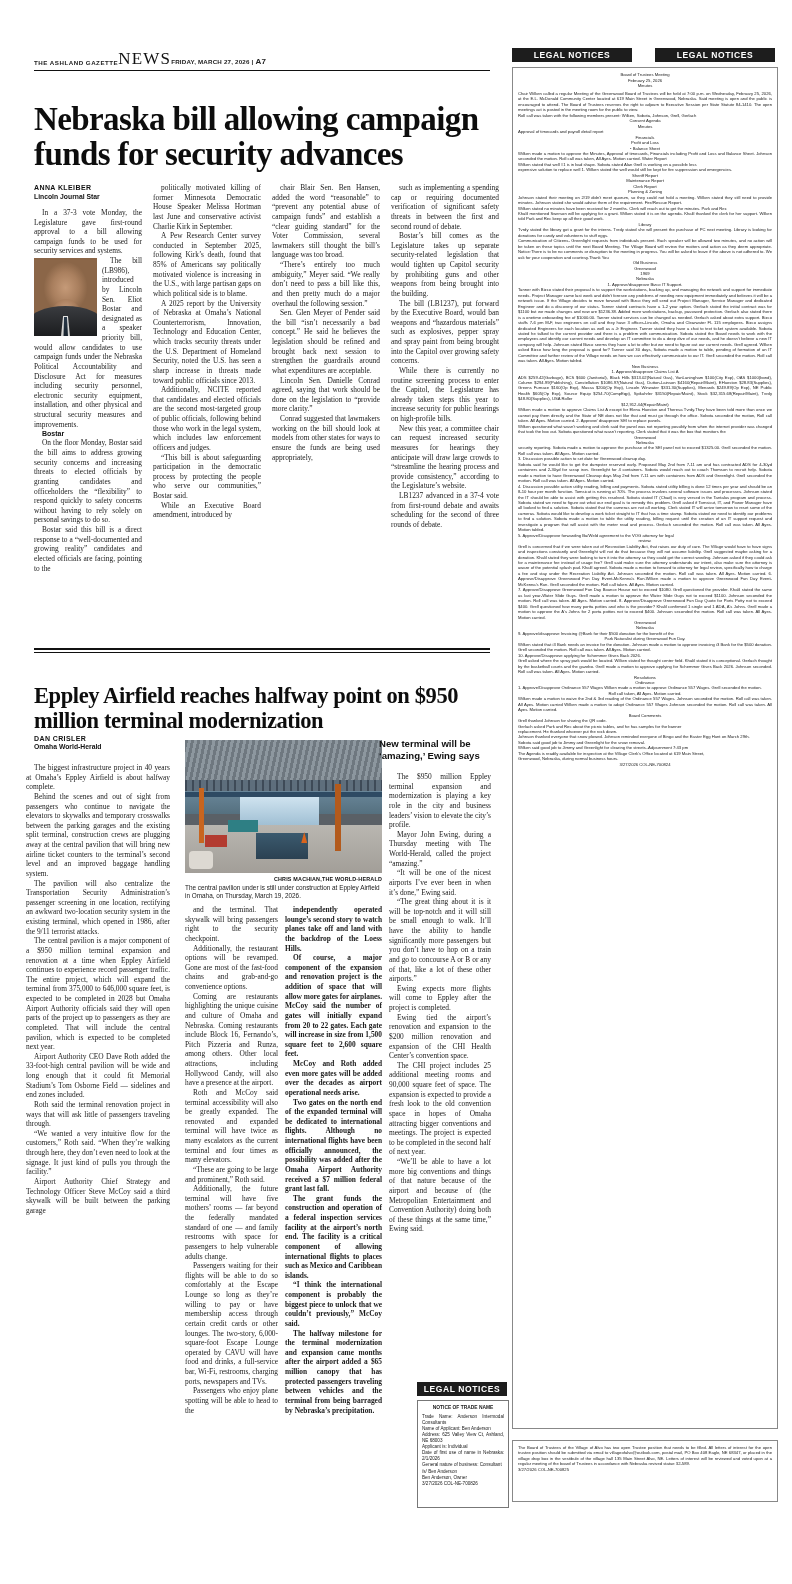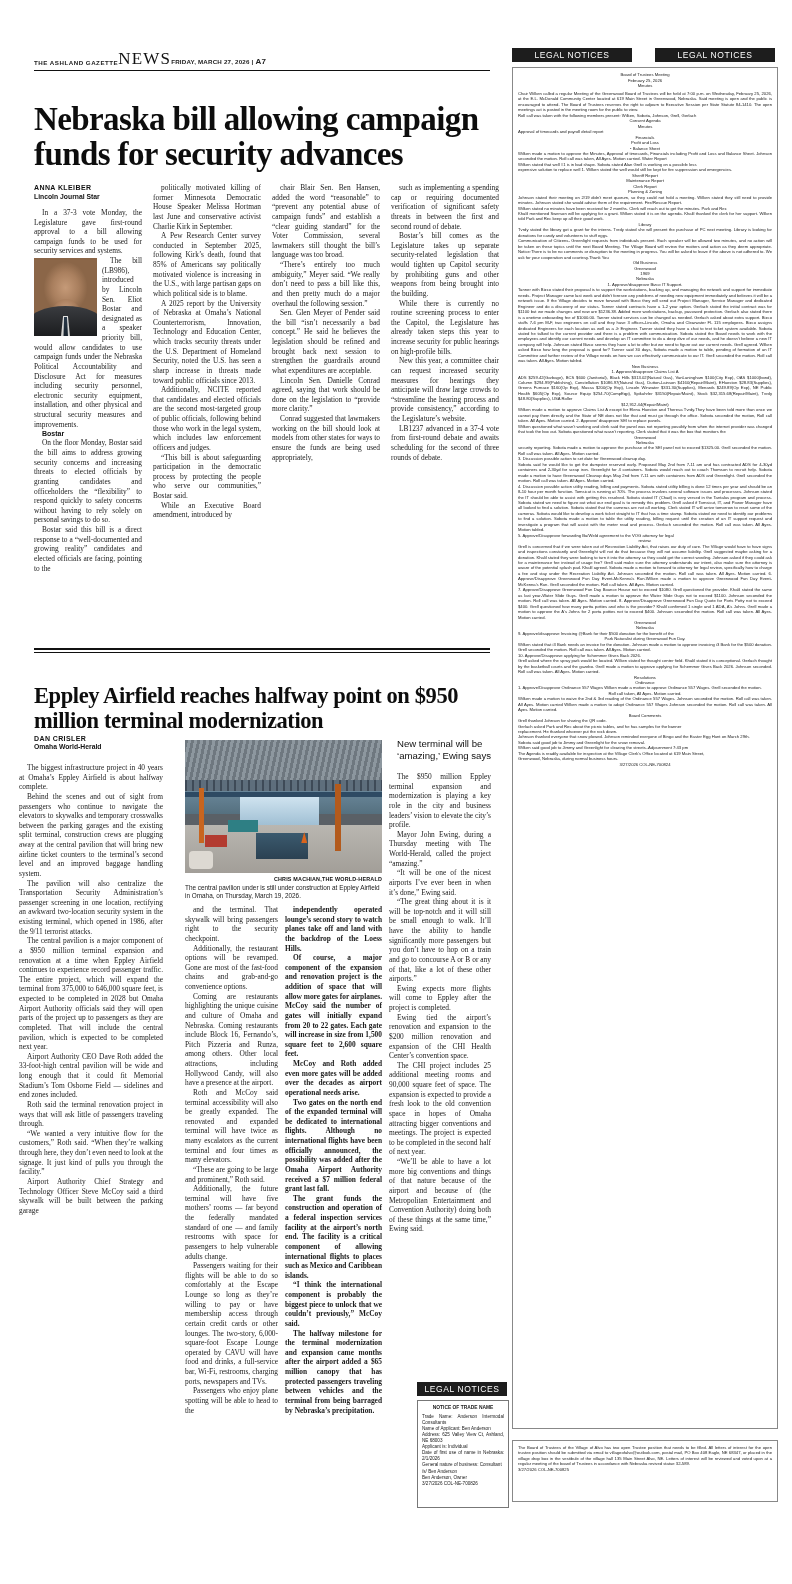--- a/index.html
+++ b/index.html
@@ -35,21 +35,21 @@
   }
   .mast-right .pg { font-size:8px; }
   .mast-rule {
     position:absolute; left:34px; top:70px; width:456px; height:1.4px;
     background:#111;
   }
 
   
   .ln-banner {
     position:absolute; height:14px; background:#1d1d1d; color:#fff;
-    font-family:"Liberation Sans", sans-serif; font-weight:400;
+    font-family:"Liberation Sans", sans-serif; font-weight:700;
     font-size:8.5px; letter-spacing:0.6px;
     display:flex; align-items:center; justify-content:center;
   }
   #ln-banner-1 { left:512px; top:48px; width:120px; }
   #ln-banner-2 { left:655px; top:48px; width:120px; }
   #ln-banner-3 { left:417px; top:1382px; width:90px; }
 
   
   .a1-head {
     position:absolute; left:34px; top:80px; width:460px;
@@ -114,21 +114,21 @@
   
   .a2-head {
     position:absolute; left:34px; top:668px; width:460px;
     font-family:"Liberation Serif", serif; font-weight:700;
     font-size:22.5px; line-height:1.12; letter-spacing:-0.4px; color:#0d0d0d;
   }
   .a2-byline { position:absolute; left:34px; top:735px; }
 
   .a2-col { position:absolute; width:144px; font-size:7.4px; line-height:1.30; text-align:justify; }
   .a2-col p { margin:0; text-indent:8px; }
-  #a2col1 { left:19px; top:763px; width:144px; }
+  #a2col1 { left:26px; top:763px; width:144px; }
   #a2col2 { left:185px; top:905px; width:93px; }
   #a2col3 { left:285px; top:905px; width:97px;font-weight:bold; }
   #a2col4 { left:389px; top:772px; width:102px; }
 
   .a2-photo {
     position:absolute; left:185px; top:740px; width:197px; height:133px;
     background:#5a6066; overflow:hidden;
   }
   .ph-sky { position:absolute; left:0; top:0; right:0; height:74px;
     background:linear-gradient(180deg,#9fb9cc 0%, #7e9db4 38%, #55707f 100%); }
@@ -157,22 +157,22 @@
     position:absolute; left:185px; top:876px; width:197px;
     text-align:right; font-family:"Liberation Sans", sans-serif;
     font-weight:700; font-size:5.4px; letter-spacing:0.2px; color:#111;
   }
   .photo-cap {
     position:absolute; left:185px; top:884px; width:200px;
     font-family:"Liberation Sans", sans-serif; font-size:6.4px; line-height:1.30; color:#1a1a1a;
   }
 
   .sidebar-head {
-    position:absolute; left:397px; top:738px; width:103px;
-    font-family:"Liberation Sans", sans-serif; font-weight:400;
+    position:absolute; left:379px; top:738px; width:103px;
+    font-family:"Liberation Sans", sans-serif; font-weight:700;
     font-size:9.6px; line-height:1.22; color:#111;
   }
 
   
   .tn-box {
     position:absolute; left:417px; top:1400px; width:92px; height:108px;
     border:0.8px solid #777; padding:4px 4px;
     font-family:"Liberation Sans", sans-serif; font-size:4.6px; line-height:1.33; color:#1a1a1a;
   }
   .tn-box .tn-title { font-weight:700; text-align:center; font-size:4.9px; margin-bottom:2px; }
@@ -245,20 +245,21 @@
     <p class="noindent">chair Blair Sen. Ben Hansen, added the word “reasonable” to “prevent any potential abuse of campaign funds” and establish a “clear guiding standard” for the Voter Commission, several lawmakers still thought the bill’s language was too broad.</p>
     <p>“There’s entirely too much ambiguity,” Meyer said. “We really don’t need to pass a bill like this, and then pretty much do a major overhaul the following session.”</p>
     <p>Sen. Glen Meyer of Pender said the bill “isn’t necessarily a bad concept.” He said he believes the legislation should be refined and brought back next session to strengthen the guardrails around what expenditures are acceptable.</p>
     <p>Lincoln Sen. Danielle Conrad agreed, saying that work should be done on the legislation to “provide more clarity.”</p>
     <p>Conrad suggested that lawmakers working on the bill should look at models from other states for ways to ensure the funds are being used appropriately,</p>
   </div>
 
   <div class="a1-col" id="a1col4">
     <p class="noindent">such as implementing a spending cap or requiring documented verification of significant safety threats in between the first and second round of debate.</p>
     <p>Bostar’s bill comes as the Legislature takes up separate security-related legislation that would tighten up Capitol security by prohibiting guns and other weapons from being brought into the building.</p>
+    <p>The bill (LB1237), put forward by the Executive Board, would ban weapons and “hazardous materials” such as explosives, pepper spray and spray paint from being brought into the Capitol over growing safety concerns.</p>
     <p>While there is currently no routine screening process to enter the Capitol, the Legislature has already taken steps this year to increase security for public hearings on high-profile bills.</p>
     <p>New this year, a committee chair can request increased security measures for hearings they anticipate will draw large crowds to “streamline the hearing process and provide consistency,” according to the Legislature’s website.</p>
     <p>LB1237 advanced in a 37-4 vote from first-round debate and awaits scheduling for the second of three rounds of debate.</p>
   </div>
 
   <div class="div-thick" id="div1"></div>
   <div class="div-thick" id="div1b"></div>
 
   <h1 class="a2-head">Eppley Airfield reaches halfway point on $950 million terminal modernization</h1>
 

